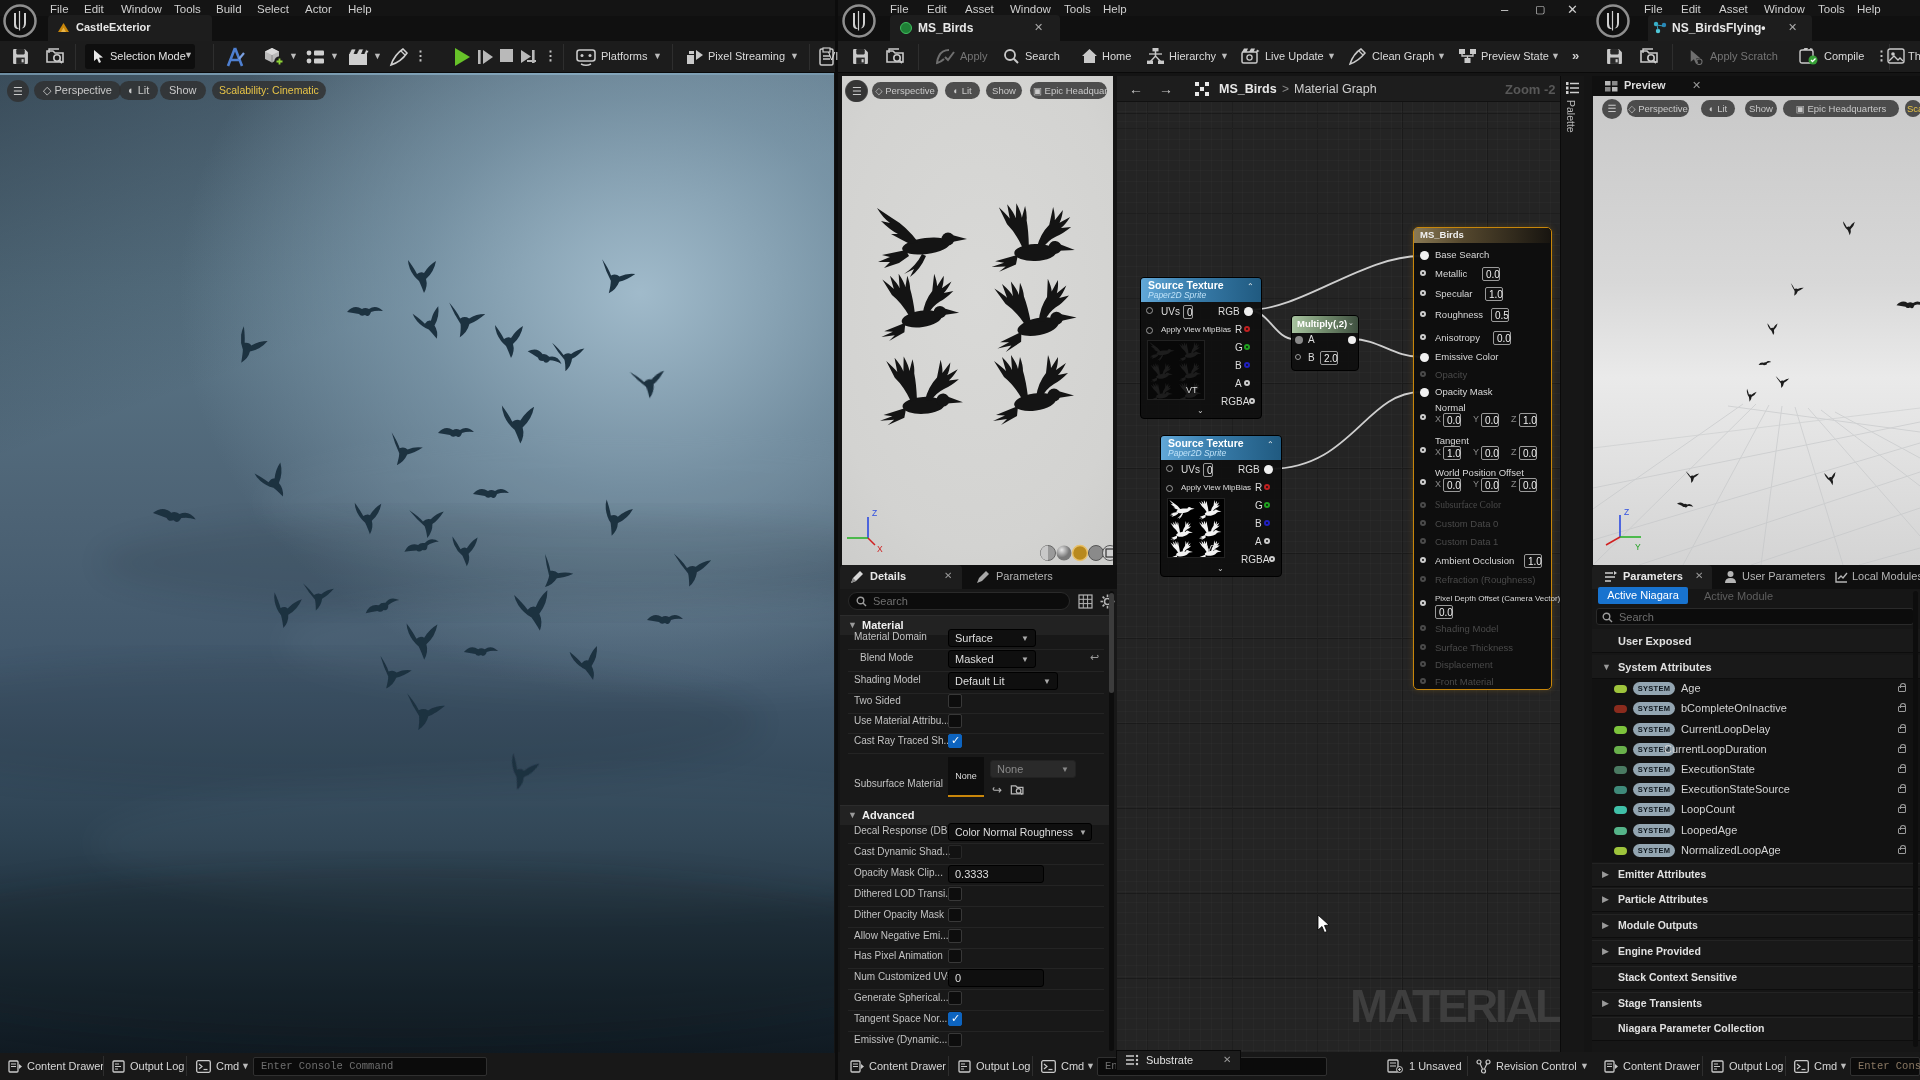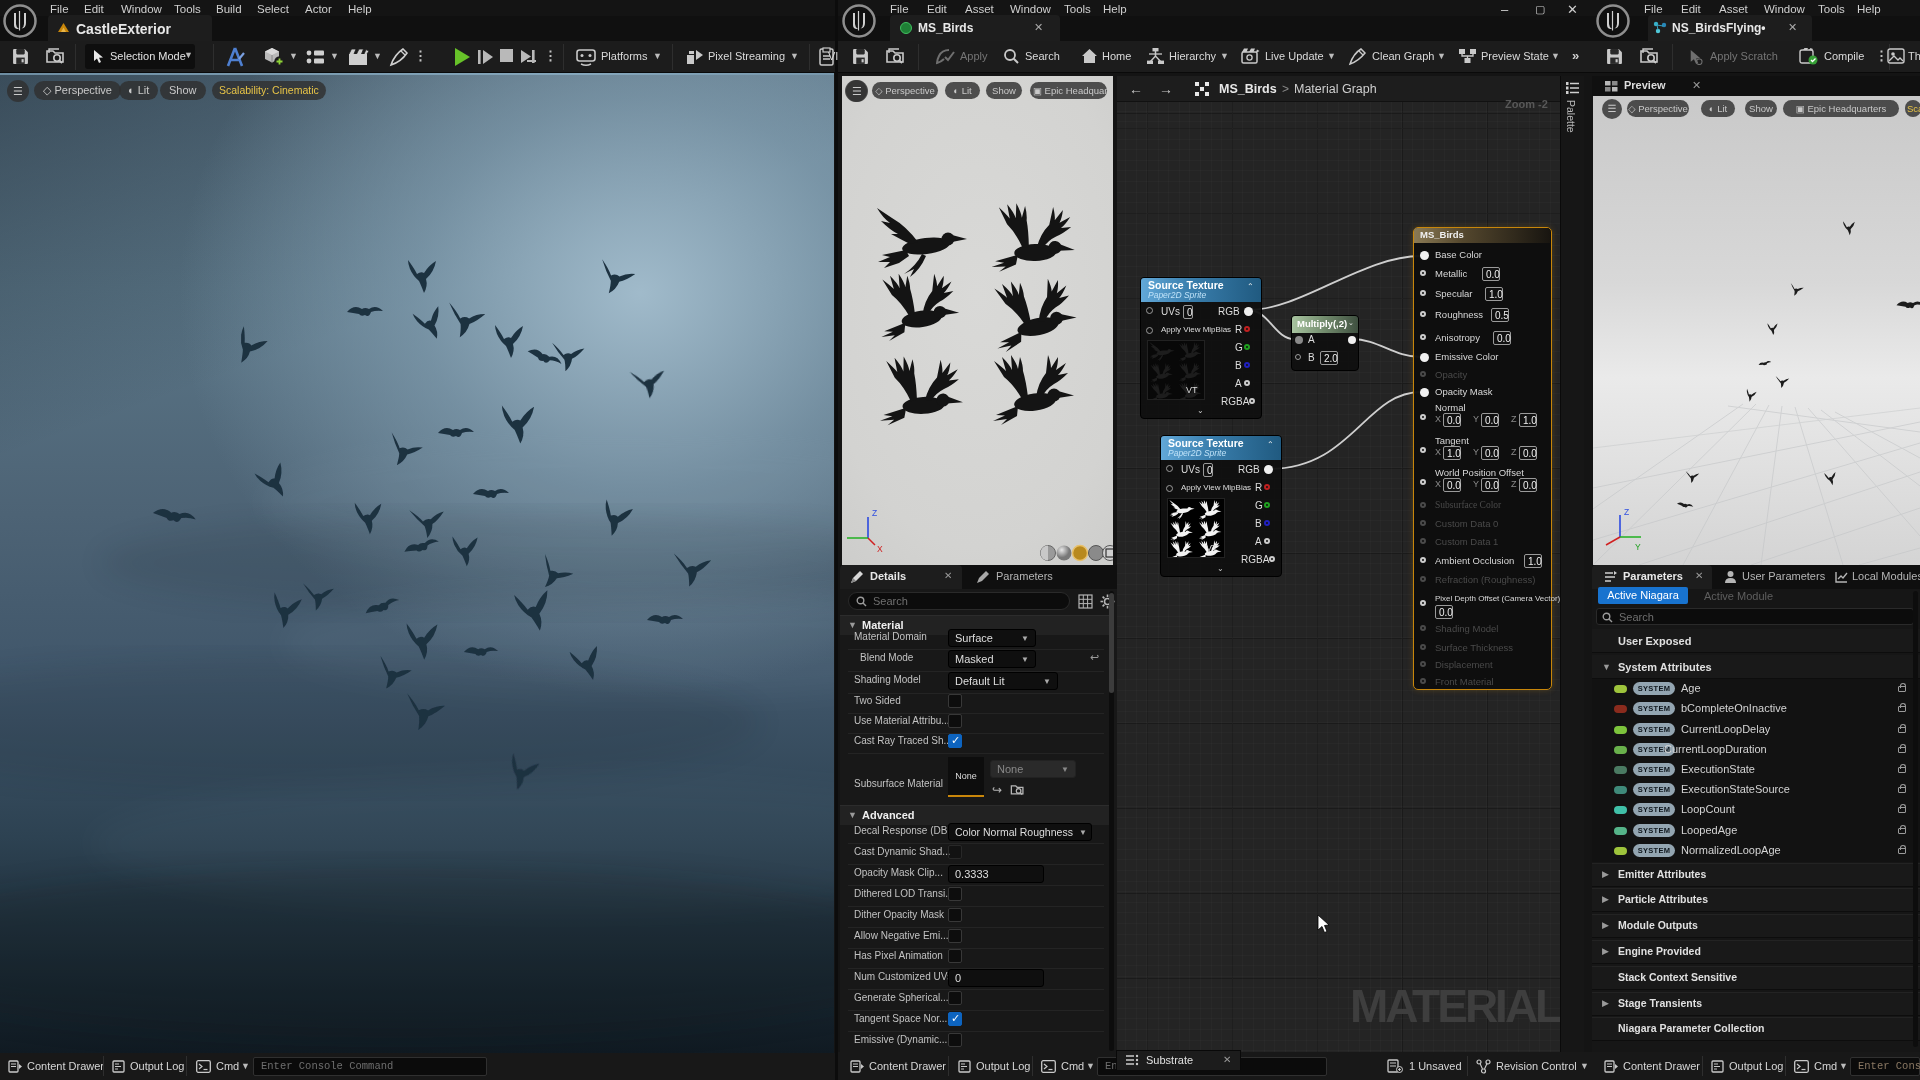--- a/index.html
+++ b/index.html
@@ -45,21 +45,21 @@
   <div class="menu" style="left:257px;">Select</div>
   <div class="menu" style="left:305px;">Actor</div>
   <div class="menu" style="left:348px;">Help</div>
 
   <div class="abs" style="left:0;top:16px;width:835px;height:25px;background:#101010;"></div>
   <div class="abs" style="left:48px;top:15px;width:164px;height:26px;background:#1d1d1d;border-radius:4px 4px 0 0;"></div>
   <svg class="abs" style="left:57px;top:21px;" width="13" height="13" viewBox="0 0 13 13">
       <path d="M1 11 L6.5 2 L12 11 Z" fill="#c8860a"></path>
       <path d="M4 11 L6.5 6.5 L9 11 Z" fill="#e8b54a"></path>
     </svg>
-  <div class="txt" style="left:76px;top:21px;font-weight:bold;color:#e8e8e8;font-size:14px;">CastleExterior</div>
+  <div class="txt" style="left:76px;top:21px;font-weight:bold;color:#e8e8e8;font-size:11px;">CastleExterior</div>
 
   <div class="abs" style="left:0;top:41px;width:835px;height:32px;background:#1c1c1c;border-bottom:1px solid #0a0a0a;"></div>
   <div id="ltool">
     <svg class="abs" style="left:12px;top:48px" width="17" height="17" viewBox="0 0 16 16">
         <path d="M1 2 Q1 1 2 1 L12 1 L15 4 L15 14 Q15 15 14 15 L2 15 Q1 15 1 14 Z" fill="#c9c9c9"></path>
         <rect x="4" y="9" width="8" height="6" fill="#2a2a2a"></rect>
         <rect x="9" y="10.5" width="2" height="3" fill="#c9c9c9"></rect>
         <rect x="4" y="1" width="8" height="5" rx="1" fill="#2a2a2a"></rect>
       </svg>
     <svg class="abs" style="left:46px;top:47px" width="19" height="18" viewBox="0 0 19 18">
@@ -586,21 +586,21 @@
     <svg class="abs" style="left:78px;top:6px" width="15" height="14" viewBox="0 0 15 14">
         <rect x="0" y="0" width="4" height="4" fill="#e8e8e8"></rect>
         <rect x="10" y="0" width="4" height="4" fill="#e8e8e8"></rect>
         <rect x="5" y="5" width="4" height="4" fill="#e8e8e8"></rect>
         <rect x="0" y="10" width="4" height="4" fill="#e8e8e8"></rect>
         <rect x="10" y="10" width="4" height="4" fill="#e8e8e8"></rect>
       </svg>
     <div class="txt" style="left:102px;top:6px;color:#e8e8e8;font-size:12.5px;font-weight:bold;">MS_Birds</div>
     <div class="txt" style="left:165px;top:6px;color:#888;font-size:12px;">&gt;</div>
     <div class="txt" style="left:177px;top:6px;color:#cfcfcf;font-size:12.5px;">Material Graph</div>
-    <div class="txt" style="left:388px;top:22px;color:#585858;font-size:11px;font-weight:bold;">Zoom -2</div>
+    <div class="txt" style="left:388px;top:6px;color:#585858;font-size:13px;font-weight:bold;">Zoom -2</div>
 
     <svg class="abs" style="left:0;top:0" width="467" height="976">
       <g stroke="#d8d8d8" stroke-width="1.8" fill="none" opacity="0.95">
         <path d="M131,234 C185,234 245,180 304,180"></path>
         <path d="M131,234 C152,234 158,263 177,263"></path>
         <path d="M235,263 C262,263 276,281 304,281"></path>
         <path d="M152,393 C235,393 248,316 304,316"></path>
       </g>
     </svg>
 
@@ -691,21 +691,21 @@
       <div class="pin" style="left:3px;top:38px;border:1.5px solid #9a9a9a;width:6px;height:6px;"></div>
       <div class="txt" style="left:16px;top:36px;color:#ddd;font-size:10px;">B</div>
       <div class="vbox" style="left:28px;top:35px;width:18px;">2.0</div>
     </div>
 
     <div class="abs" style="left:296px;top:151px;width:139px;height:463px;background:rgba(14,14,14,0.96);border:1.5px solid #c8860a;border-radius:5px;box-shadow:0 0 6px rgba(200,134,10,0.25);">
       <div class="abs" style="left:0;top:0;width:136px;height:15px;border-radius:3px 3px 0 0;background:linear-gradient(90deg,#8a7a55 0%,#55482e 35%,#181510 100%);"></div>
       <div class="txt" style="left:6px;top:1px;color:#f0f0f0;font-weight:bold;font-size:9.5px;">MS_Birds</div>
       <div id="msrows">
       <div class="pin" style="left:6px;top:23px;background:#f0f0f0;"></div>
-      <div class="txt" style="left:21px;top:21px;color:#d8d8d8;font-size:9.5px;">Base Color</div>
+      <div class="txt" style="left:21px;top:21px;color:#d8d8d8;font-size:9.5px;">Base Search</div>
       <div class="pin" style="left:6px;top:42px;border:2px solid #ccc;width:6px;height:6px;"></div>
       <div class="txt" style="left:21px;top:40px;color:#d8d8d8;font-size:9.5px;">Metallic</div>
       <div class="vbox" style="left:68px;top:39px;width:18px;">0.0</div>
       <div class="pin" style="left:6px;top:62px;border:2px solid #ccc;width:6px;height:6px;"></div>
       <div class="txt" style="left:21px;top:60px;color:#d8d8d8;font-size:9.5px;">Specular</div>
       <div class="vbox" style="left:71px;top:59px;width:18px;">1.0</div>
       <div class="pin" style="left:6px;top:83px;border:2px solid #ccc;width:6px;height:6px;"></div>
       <div class="txt" style="left:21px;top:81px;color:#d8d8d8;font-size:9.5px;">Roughness</div>
       <div class="vbox" style="left:77px;top:80px;width:18px;">0.5</div>
       <div class="pin" style="left:6px;top:106px;border:2px solid #ccc;width:6px;height:6px;"></div>

